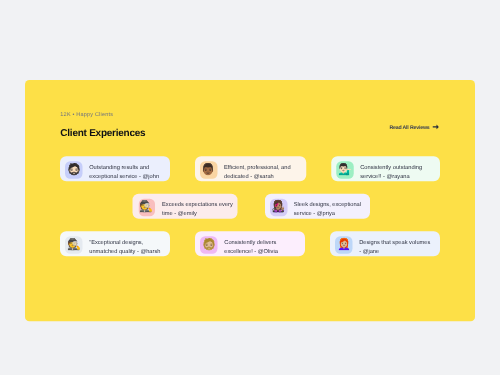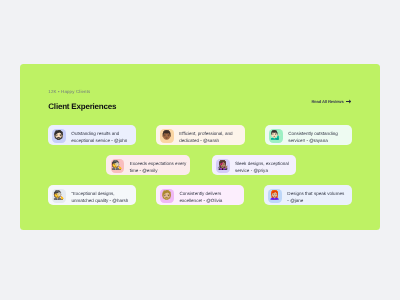--- a/index.html
+++ b/index.html
@@ -1,17 +1,17 @@
 <!DOCTYPE html>
 <html><head>
 <meta charset="utf-8">
 <style>
   html,body{margin:0;padding:0;}
   body{width:400px;height:300px;background:#f1f2f4;font-family:"Liberation Sans",sans-serif;-webkit-font-smoothing:antialiased;-moz-osx-font-smoothing:grayscale;text-rendering:geometricPrecision;overflow:hidden;}
-  .panel{position:absolute;left:20px;top:64px;opacity:0.999;width:360px;height:166px;background:#bef264;border-radius:3.5px;}
+  .panel{position:absolute;left:20px;top:64px;opacity:0.999;width:360px;height:193px;background:#fde047;border-radius:3.5px;}
   .head{position:absolute;left:28.3px;top:24.8px;}
   .eyebrow{font-size:4.4px;letter-spacing:0.16px;color:#6e737f;font-weight:500;white-space:nowrap;}
   .title{font-size:8px;font-weight:700;color:#101114;letter-spacing:-0.2px;margin-top:8.5px;white-space:nowrap;}
   .readall{position:absolute;left:291.5px;top:34.5px;display:flex;align-items:center;gap:2.6px;font-size:4.2px;letter-spacing:-0.15px;font-weight:600;color:#3c4150;white-space:nowrap;}
   .arrow{display:block;line-height:0;}
   .rows{position:absolute;left:0;top:60.7px;width:100%;}
   .row{display:flex;justify-content:center;gap:20.2px;margin-bottom:10px;height:20px;}
   .card{display:flex;align-items:center;border-radius:5px;padding:0 4.3px;box-sizing:border-box;height:20px;}
   .av{width:13.7px;height:13.7px;border-radius:4.2px;display:flex;align-items:center;justify-content:center;font-size:9px;line-height:1;flex:none;overflow:hidden;position:relative;top:1px;}
   .txt{margin-left:5.4px;font-size:4.55px;line-height:7.3px;color:#2c3040;position:relative;top:2.5px;white-space:nowrap;}

